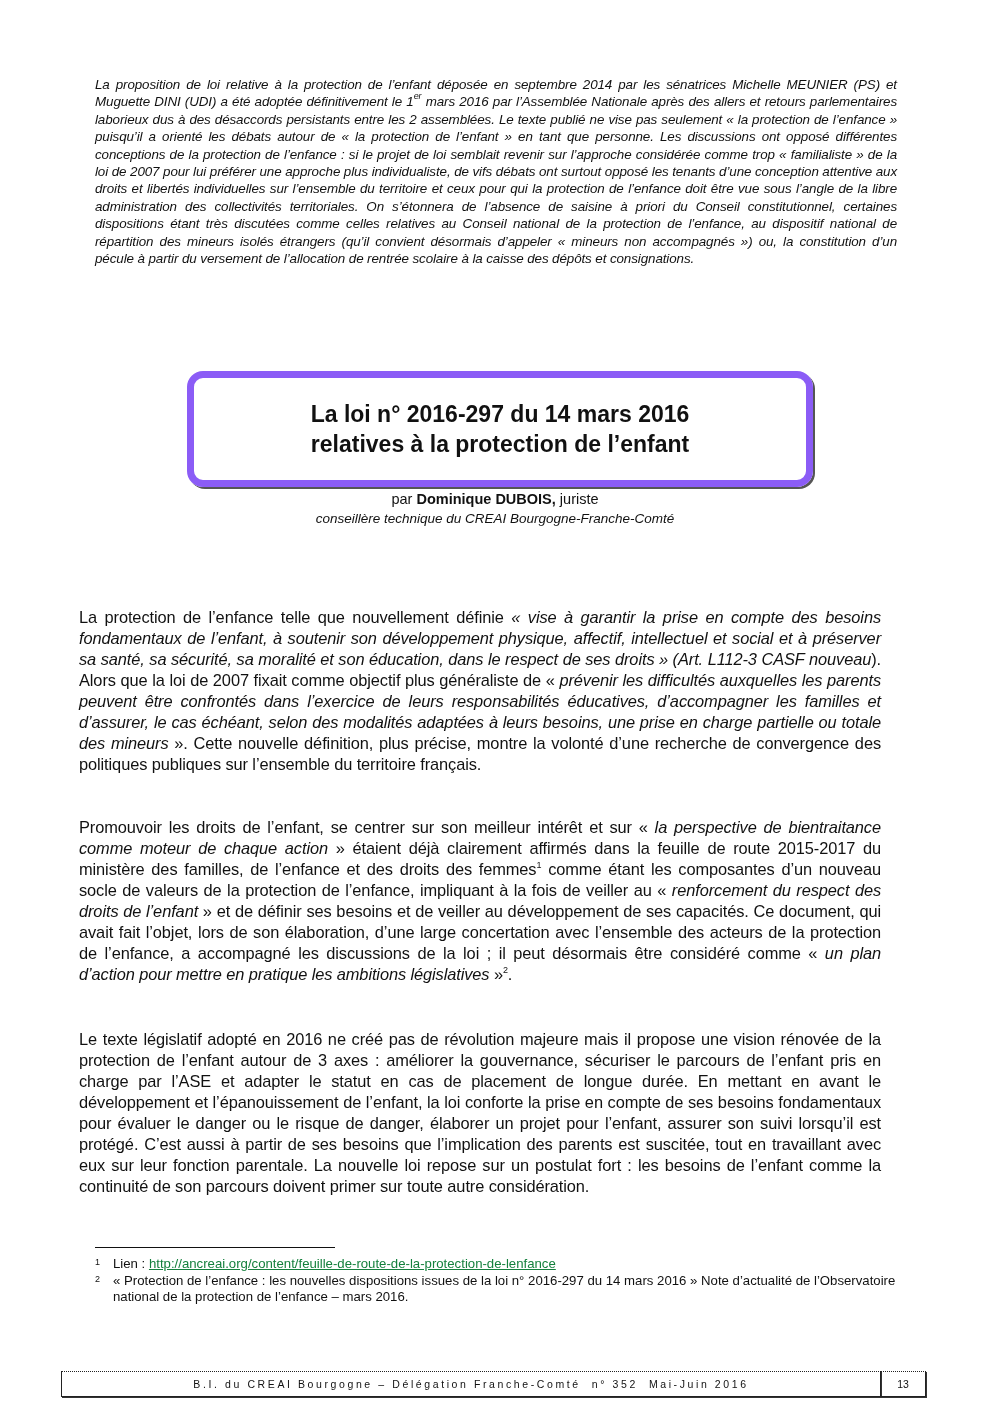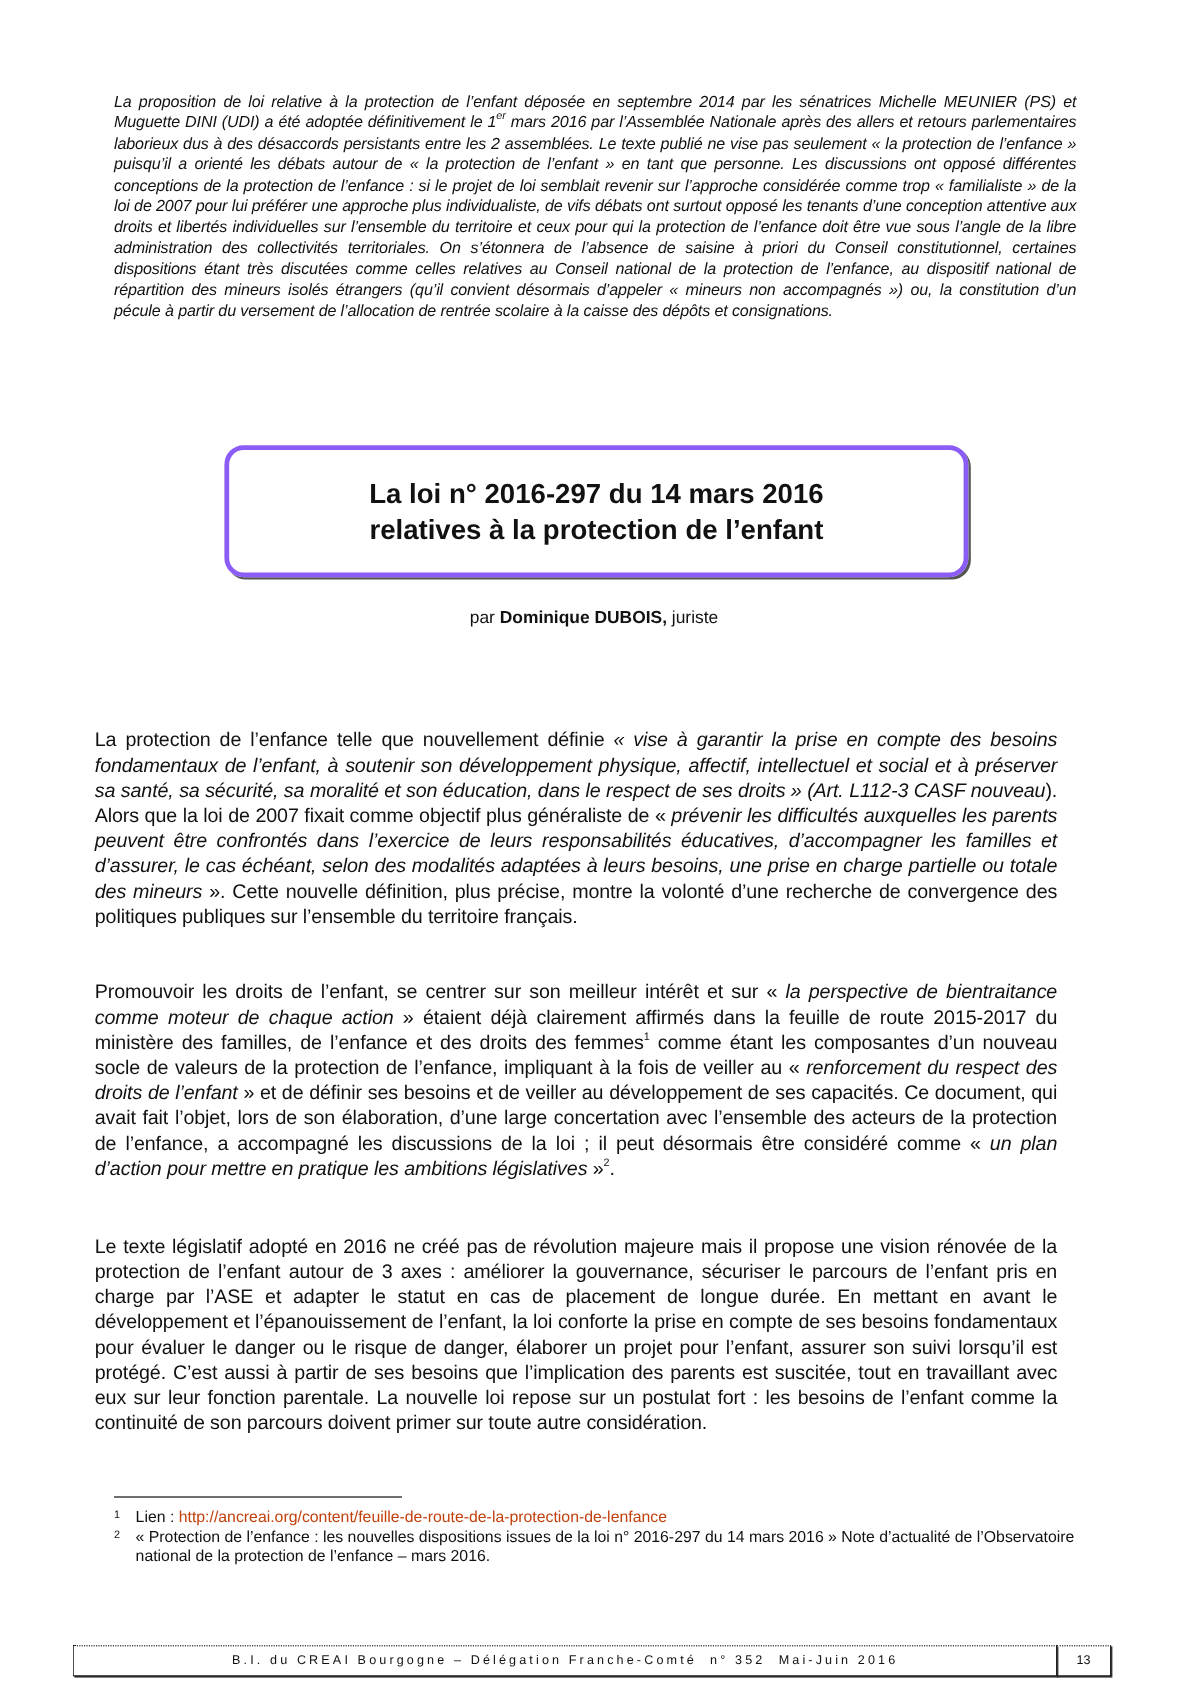--- a/index.html
+++ b/index.html
@@ -5,28 +5,28 @@
   html, body { margin: 0; padding: 0; background: #ffffff; }
   body { width: 992px; height: 1403px; position: relative; overflow: hidden; color: #111; }
   .intro {
     position: absolute; left: 95px; top: 76px; width: 802px;
     font-family: "Liberation Sans", sans-serif; font-style: italic;
     font-size: 13.4px; line-height: 17.4px; text-align: justify;
     letter-spacing: -0.1px;
   }
   .title-box {
     position: absolute; left: 187px; top: 371px; width: 612px; height: 102px;
-    border: 4px solid #8b5cf6; border-radius: 16px;
+    border: 7px solid #8b5cf6; border-radius: 16px;
     box-shadow: 2px 2px 0 #555;
     display: flex; flex-direction: column; align-items: center; justify-content: center;
     font-family: "Liberation Sans", sans-serif; font-weight: bold;
     font-size: 23px; line-height: 30px; text-align: center;
   }
   .byline {
-    position: absolute; left: 187px; top: 506px; width: 616px; text-align: center;
+    position: absolute; left: 187px; top: 490px; width: 616px; text-align: center;
     font-family: "Liberation Sans", sans-serif; font-size: 14.5px; line-height: 19px;
   }
   .byline .name { font-weight: bold; }
   .byline .role { font-style: italic; font-size: 13.5px; }
   .body-text {
     position: absolute; left: 79px; width: 802px;
     font-family: "Liberation Sans", sans-serif; font-size: 16.4px; line-height: 21px;
     text-align: justify; letter-spacing: -0.1px;
   }
   .body-text p { margin: 0; }
@@ -35,21 +35,21 @@
   .p3 { top: 1029px; }
   sup { font-size: 9px; line-height: 0; vertical-align: 7px; }
   .fn-rule { position: absolute; left: 95px; top: 1247px; width: 240px; height: 0; border-top: 1.3px solid #111; }
   .footnotes {
     position: absolute; left: 95px; top: 1256px; width: 802px;
     font-family: "Liberation Sans", sans-serif; font-size: 13.2px; line-height: 16.5px;
   }
   .fn { display: flex; }
   .fn .num { width: 18px; flex: none; font-size: 9px; vertical-align: top; line-height: 12px; }
   .fn .txt { flex: 1; }
-  .fn a { color: #c2410c; }
+  .fn a { color: #15803d; text-decoration: underline; }
   .footer-box {
     position: absolute; top: 1331px; height: 24px;
     border: 1px solid #222; border-top: 1px dotted #222;
     box-shadow: 1px 1px 0 #333;
     font-family: "Liberation Sans", sans-serif; font-size: 10.5px;
     display: flex; align-items: center; justify-content: center; margin-top: 40px;
   }
   .footer-main { left: 61px; width: 818px; letter-spacing: 2.6px; }
   .footer-page { left: 880px; width: 44px; }
 </style>
@@ -62,20 +62,21 @@
 
 <div class="title-box">
   <div>La loi n° 2016-297 du 14 mars 2016</div>
   <div>relatives à la protection de l’enfant</div>
 </div>
 
 <div class="byline">
   <div>
     <span>par </span><span class="name">Dominique DUBOIS,</span><span> juriste</span>
   </div>
+  <div class="role">conseillère technique du CREAI Bourgogne-Franche-Comté</div>
 </div>
 
 <div class="body-text p1">
   <p><span>La protection de l’enfance telle que nouvellement définie </span><i>« vise à garantir la prise en compte des besoins fondamentaux de l’enfant, à soutenir son développement physique, affectif, intellectuel et social et à préserver sa santé, sa sécurité, sa moralité et son éducation, dans le respect de ses droits » (Art. L112-3 CASF nouveau</i><span>). Alors que la loi de 2007 fixait comme objectif plus généraliste de « </span><i>prévenir les difficultés auxquelles les parents peuvent être confrontés dans l’exercice de leurs responsabilités éducatives, d’accompagner les familles et d’assurer, le cas échéant, selon des modalités adaptées à leurs besoins, une prise en charge partielle ou totale des mineurs</i><span> ». Cette nouvelle définition, plus précise, montre la volonté d’une recherche de convergence des politiques publiques sur l’ensemble du territoire français.</span></p>
 </div>
 
 <div class="body-text p2">
   <p><span>Promouvoir les droits de l’enfant, se centrer sur son meilleur intérêt et sur « </span><i>la perspective de bientraitance comme moteur de chaque action</i><span> » étaient déjà clairement affirmés dans la feuille de route 2015-2017 du ministère des familles, de l’enfance et des droits des femmes</span><sup>1</sup><span> comme étant les composantes d’un nouveau socle de valeurs de la protection de l’enfance, impliquant à la fois de veiller au « </span><i>renforcement du respect des droits de l’enfant</i><span> » et de définir ses besoins et de veiller au développement de ses capacités. Ce document, qui avait fait l’objet, lors de son élaboration, d’une large concertation avec l’ensemble des acteurs de la protection de l’enfance, a accompagné les discussions de la loi ; il peut désormais être considéré comme « </span><i>un plan d’action pour mettre en pratique les ambitions législatives</i><span> »</span><sup>2</sup><span>.</span></p>
 </div>
 

